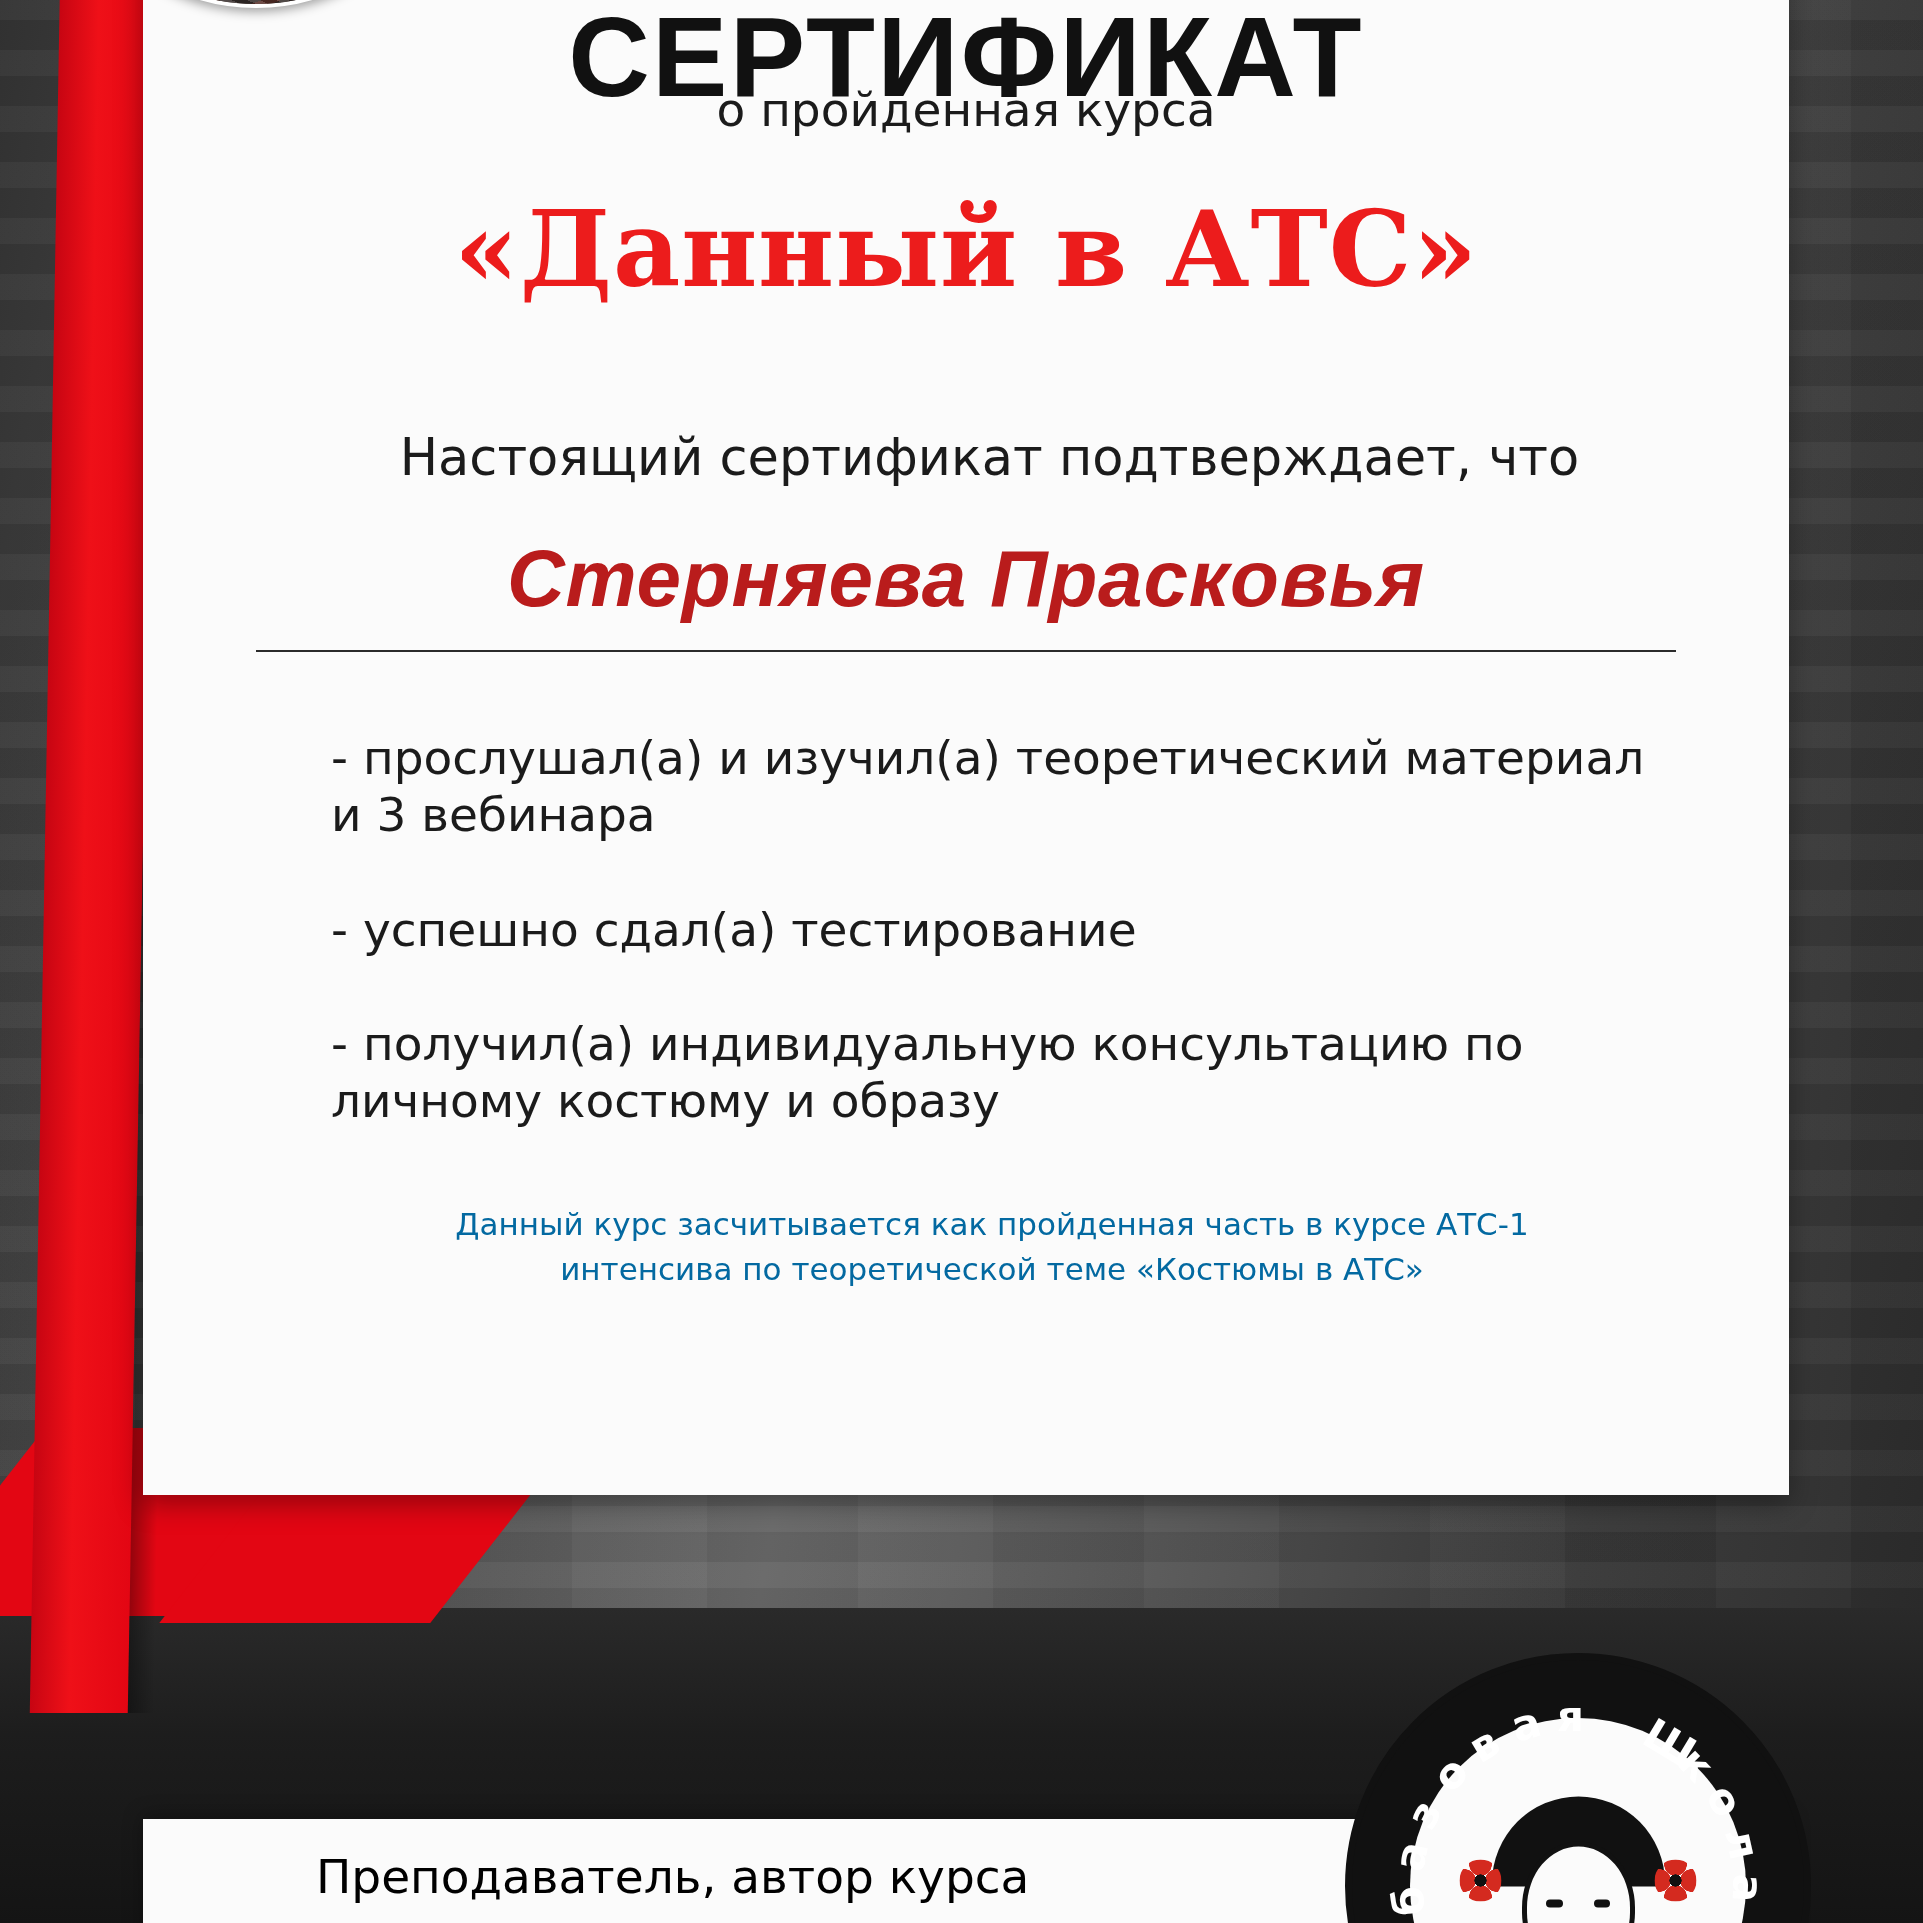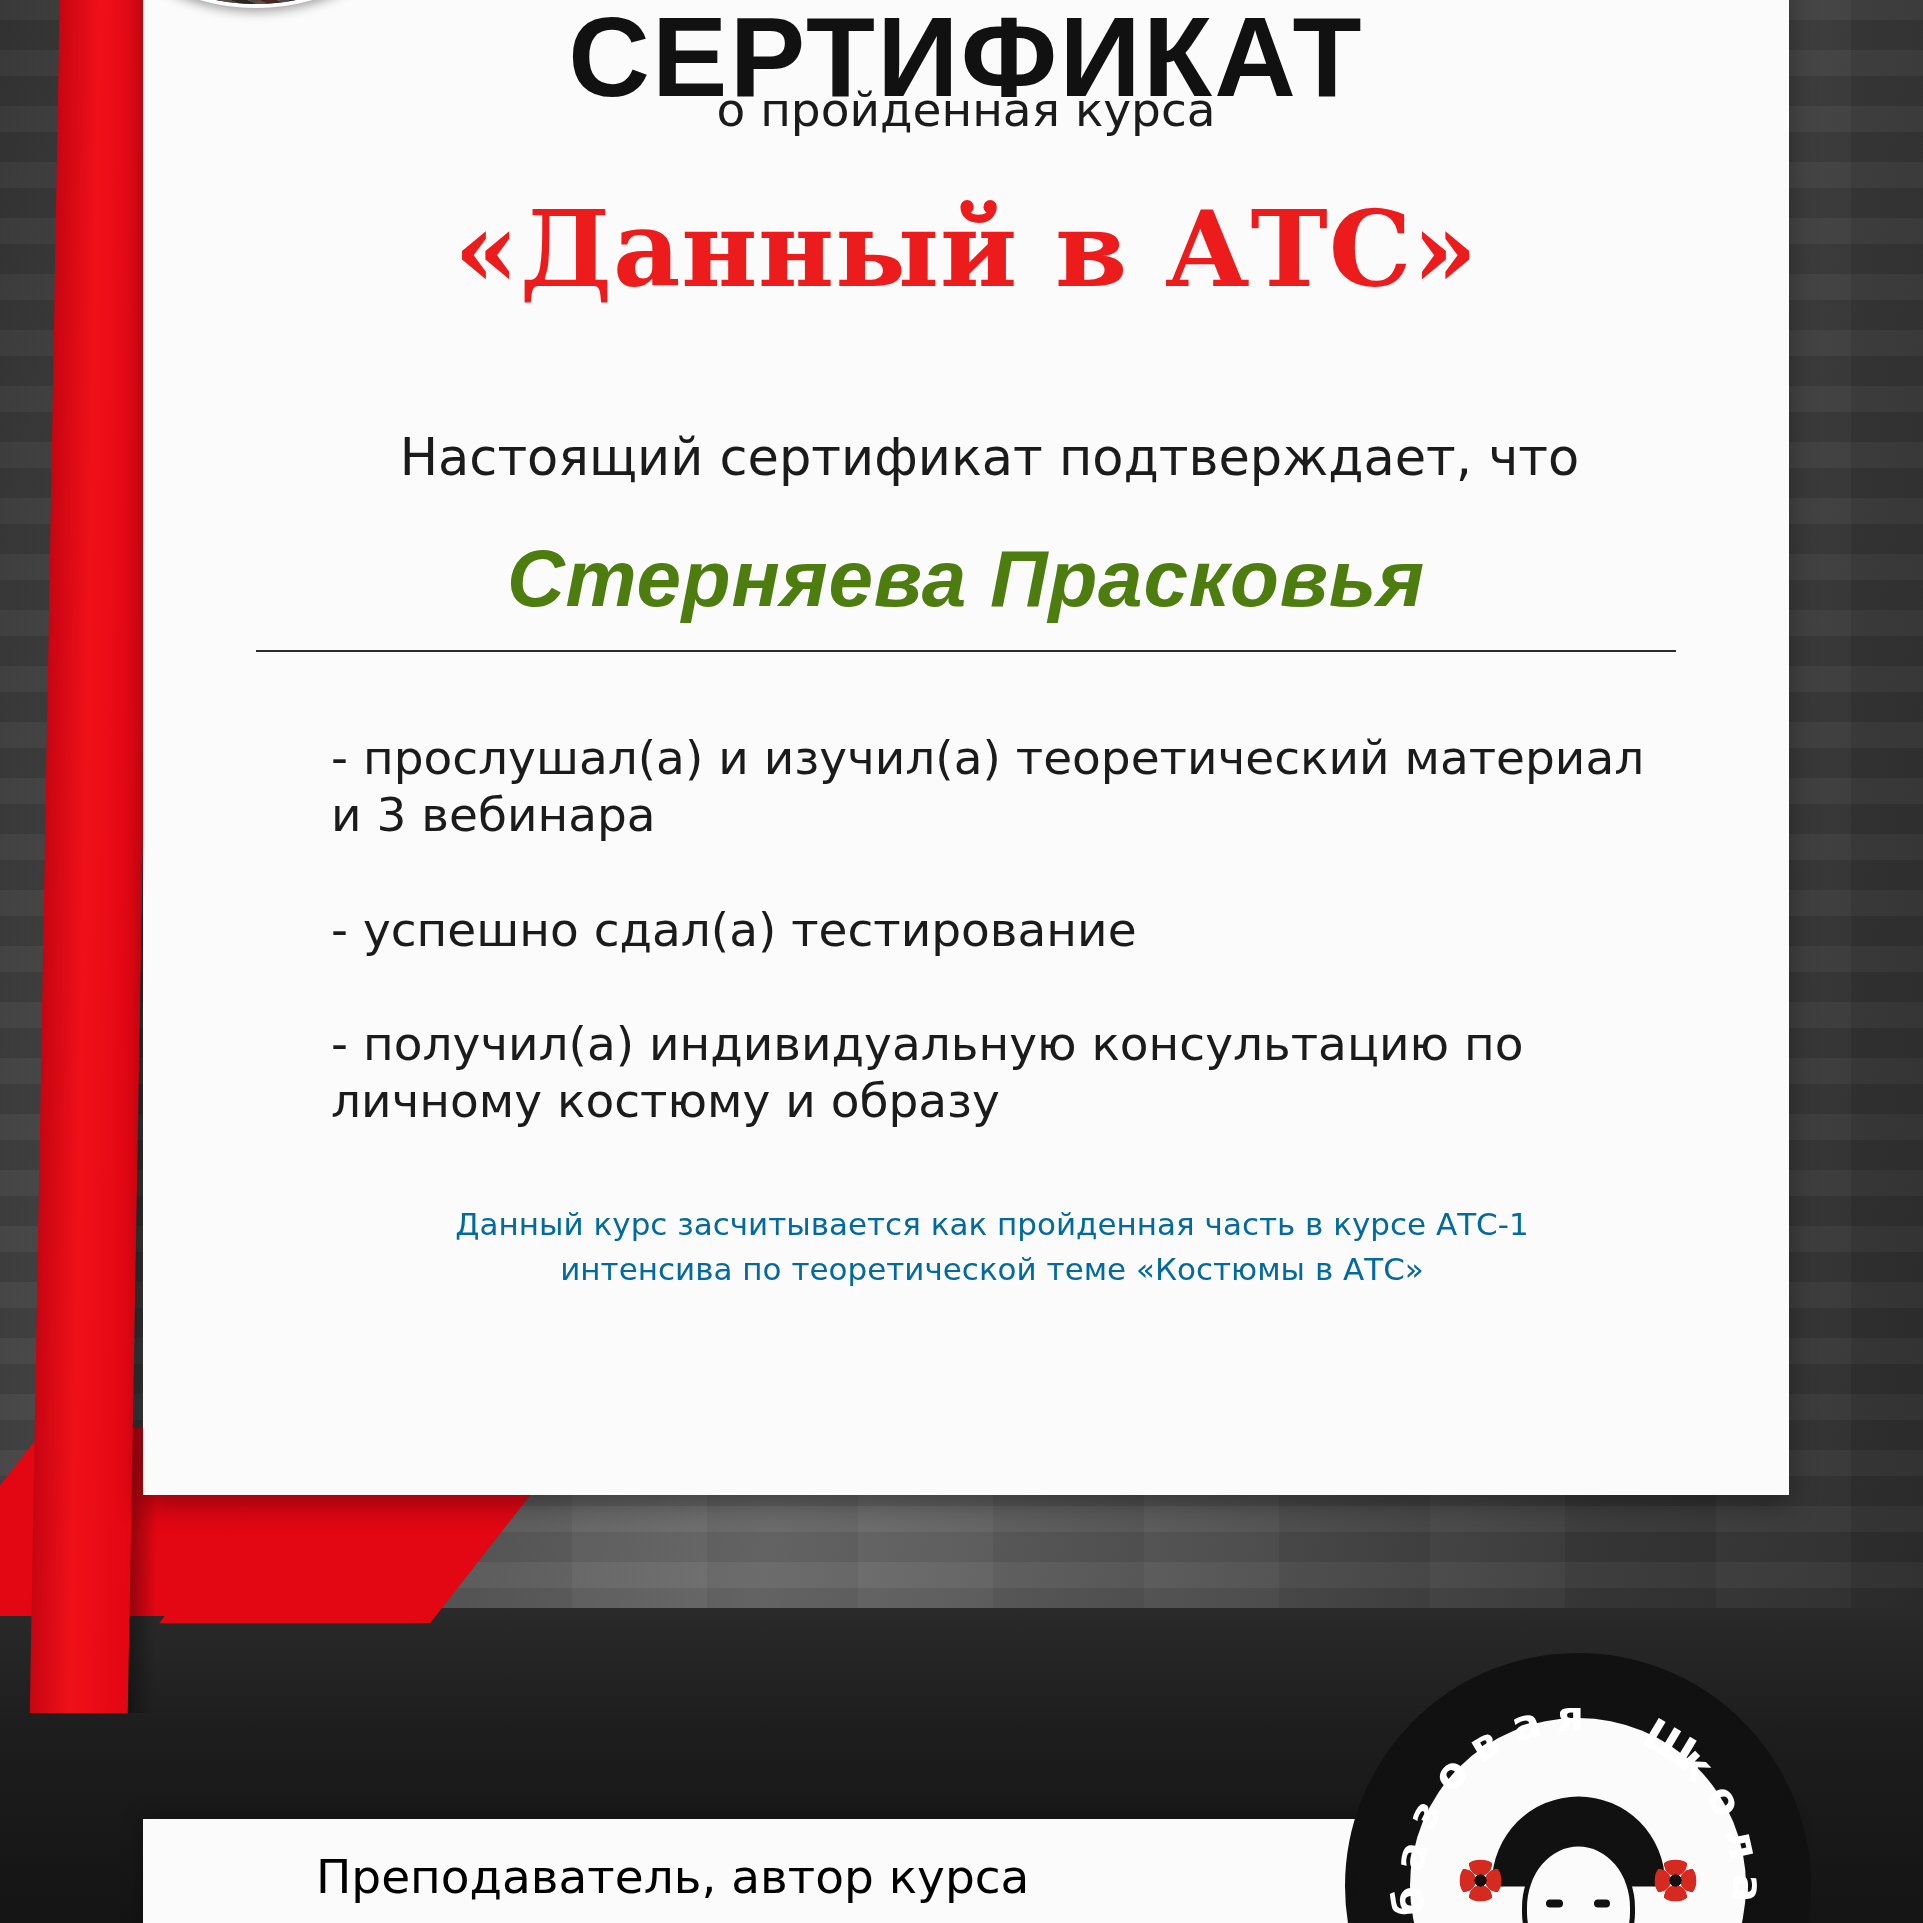--- a/index.html
+++ b/index.html
@@ -200,21 +200,21 @@
   
   .recipient {
     position: absolute;
     left: 0;
     right: 0;
     top: 691px;
     text-align: center;
     font-size: 80px;
     font-weight: bold;
     font-style: italic;
-    color: #4d7c0f;
+    color: #b91c1c;
     font-family: "Liberation Sans", sans-serif;
     letter-spacing: 0.8px;
   }
   .name-rule {
     position: absolute;
     left: 113px;
     right: 113px;
     top: 808px;
     height: 2.3px;
     background: #2b2b2b;

